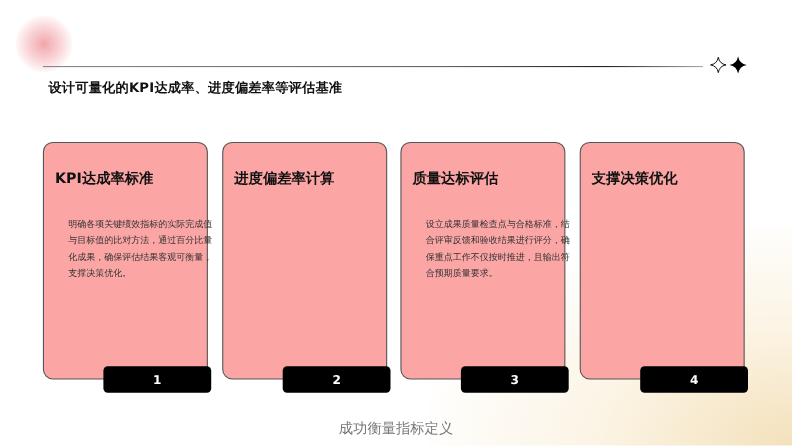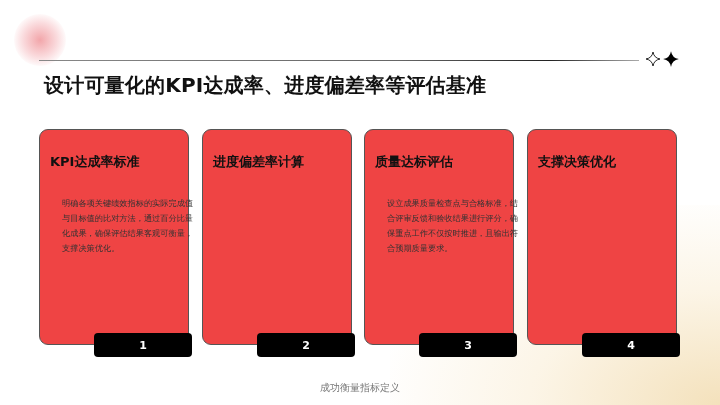--- a/index.html
+++ b/index.html
@@ -1,26 +1,26 @@
 <!DOCTYPE html>
 <html><head>
 <meta charset="utf-8">
 <style>
   html, body { margin:0; padding:0; }
   body { width:720px; height:405px; position:relative; overflow:hidden; background:#ffffff; font-family:"DejaVu Sans","Liberation Sans",sans-serif; }
   .blob { position:absolute; left:14px; top:14px; width:52px; height:52px; border-radius:50%; background:radial-gradient(circle, rgba(240,150,155,0.85) 0%, rgba(245,180,185,0.5) 45%, rgba(255,255,255,0) 75%); }
   .warm { position:absolute; right:0; bottom:0; width:330px; height:200px; background:radial-gradient(ellipse at 100% 100%, rgba(240,215,165,0.75) 0%, rgba(248,232,200,0.45) 40%, rgba(255,255,255,0) 75%); }
   .topline { position:absolute; left:39px; top:60px; width:600px; height:1px; background:linear-gradient(to right, #888 0%, #666 60%, #222 85%, #aaa 100%); }
   .stars { position:absolute; left:645px; top:50px; display:flex; align-items:center; gap:1px; }
-  .title { position:absolute; left:44px; top:72px; font-size:20px; font-weight:bold; color:#111; letter-spacing:0.2px; white-space:nowrap; }
-  .card { position:absolute; top:129px; width:150px; height:216px; border:1.2px solid #555; border-radius:9px; background:#ef4444; box-sizing:border-box; }
+  .title { position:absolute; left:44px; top:72px; font-size:12px; font-weight:bold; color:#111; letter-spacing:0.2px; white-space:nowrap; }
+  .card { position:absolute; top:129px; width:150px; height:216px; border:1.2px solid #555; border-radius:9px; background:#fca5a5; box-sizing:border-box; }
   .card-title { position:absolute; left:10px; top:23px; font-size:13px; font-weight:bold; color:#111; white-space:nowrap; }
   .card-body { position:absolute; left:22px; top:66px; width:132px; font-size:8.2px; line-height:15px; color:#333; }
   .badge { position:absolute; top:333px; width:98px; height:24px; background:#000; border-radius:4px; color:#fff; font-size:11px; font-weight:bold; display:flex; align-items:center; justify-content:center; }
-  .footer { position:absolute; left:0; width:720px; top:381px; text-align:center; font-size:10px; color:#777; }
+  .footer { position:absolute; left:0; width:720px; top:381px; text-align:center; font-size:13px; color:#777; }
 </style>
 </head>
 <body>
 
 <div class="blob"></div>
 <div class="warm"></div>
 <div class="topline"></div>
 <div class="stars">
   <svg width="16" height="16" viewBox="0 0 16 16">
       <path d="M8 1 Q9 7 15 8 Q9 9 8 15 Q7 9 1 8 Q7 7 8 1 Z" fill="#fff" stroke="#111" stroke-width="0.9"></path>

